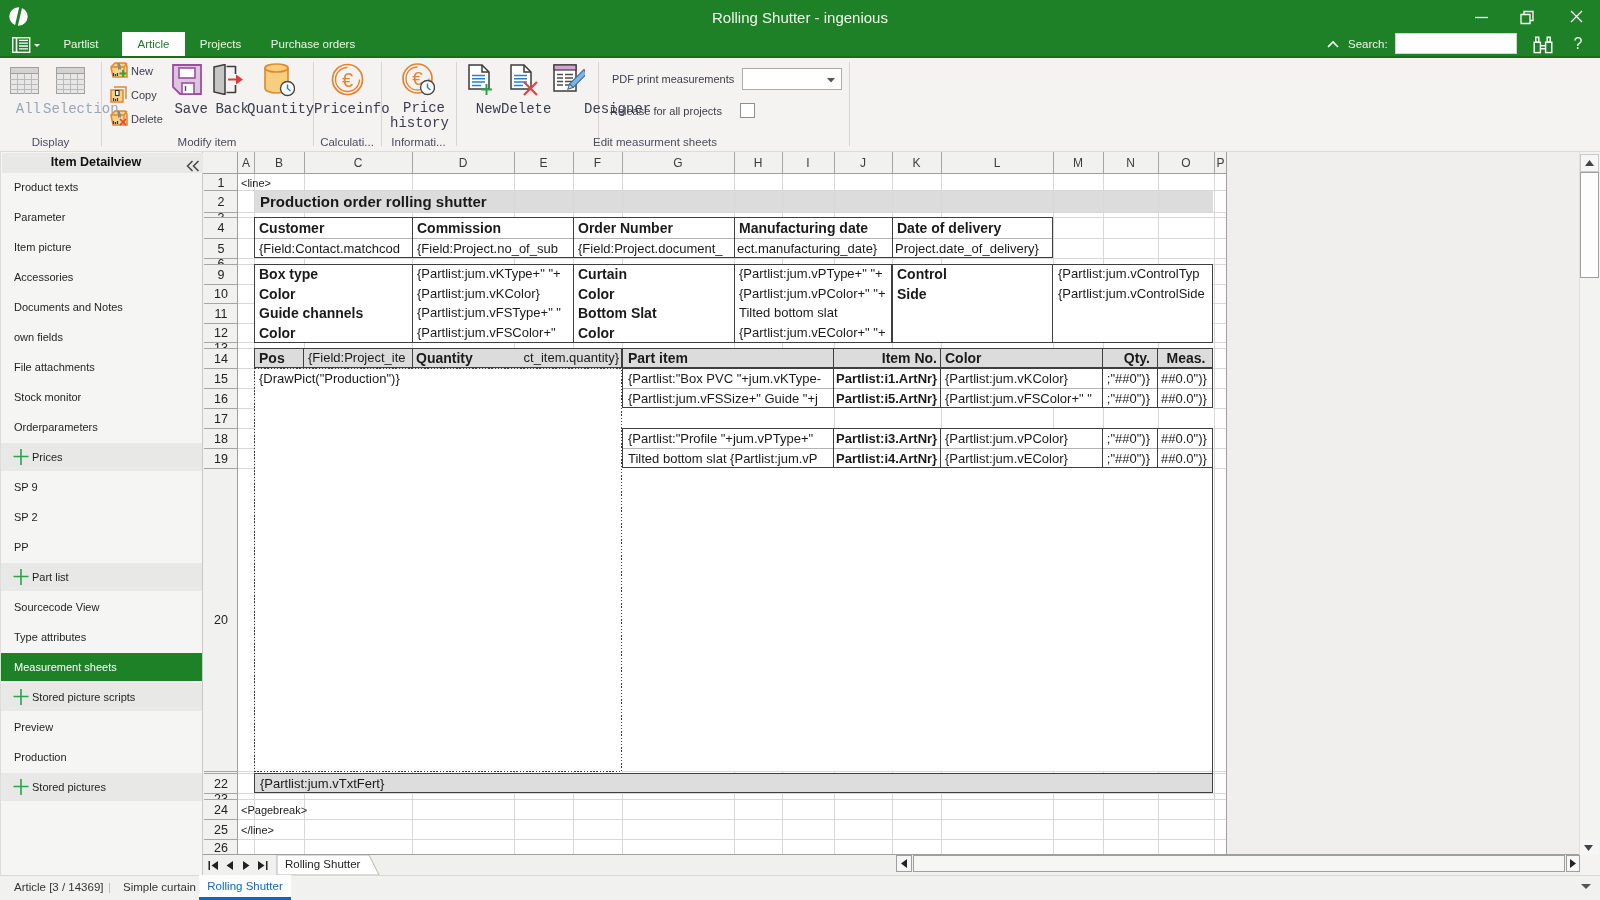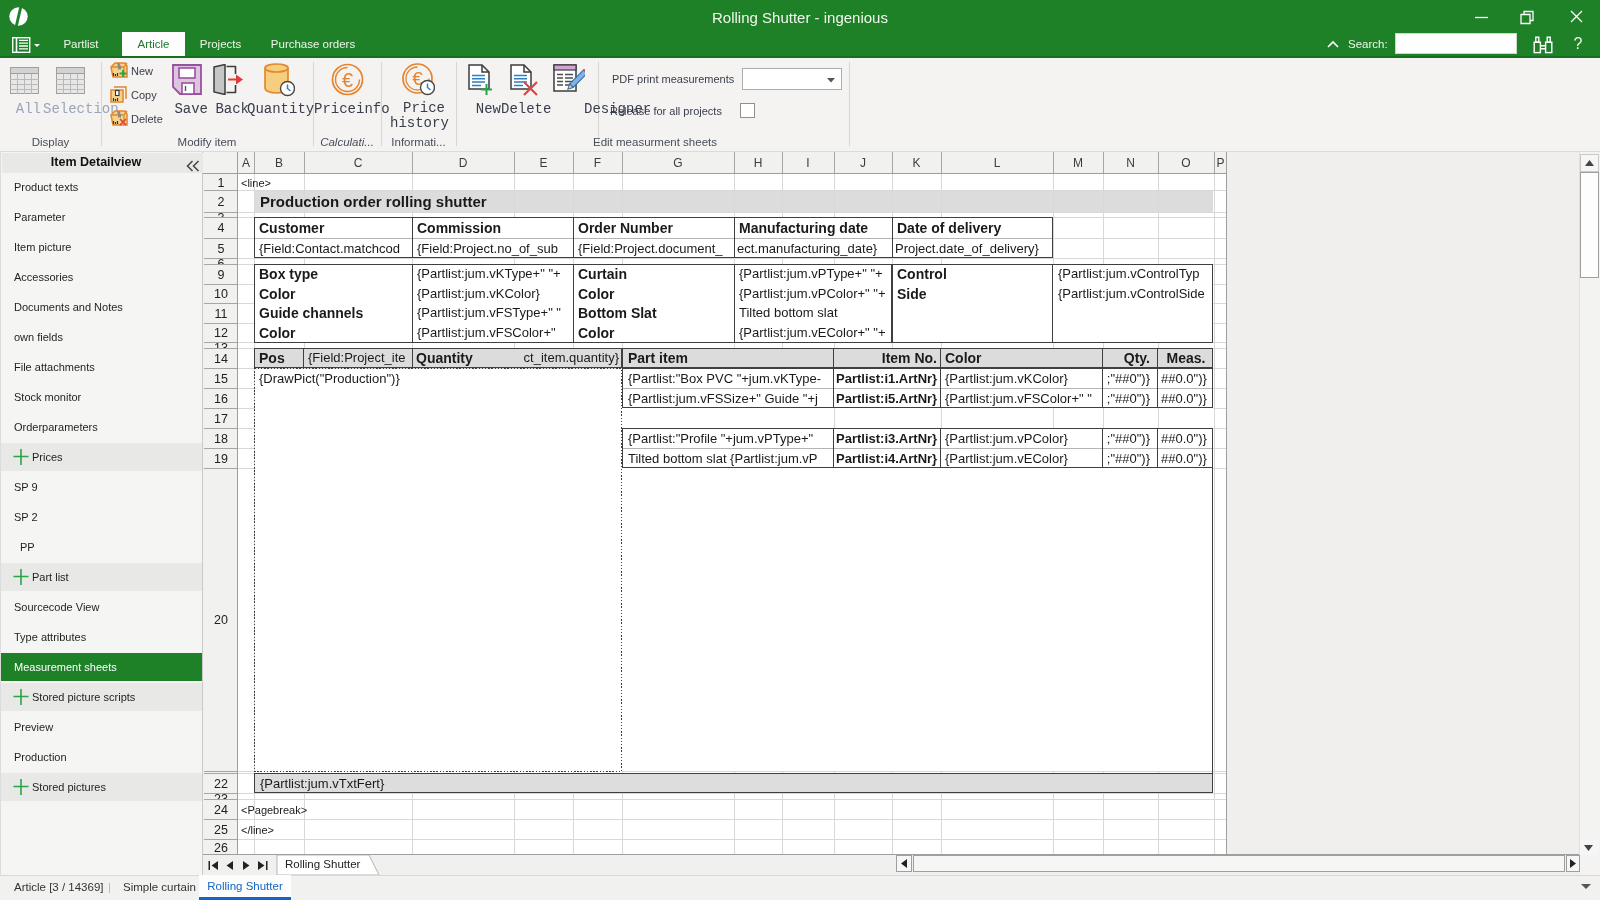--- a/index.html
+++ b/index.html
@@ -144,21 +144,21 @@
 <div class="blabel" style="left:208px;width:41px;">Back</div>
 <div class="blabel" style="left:247px;width:64px;">Quantity</div>
 <div class="rlabel" style="left:101px;width:212px;">Modify item</div>
 
 <svg class="abs" style="left:331px;top:63px" width="33" height="33" viewBox="0 0 33 33">
   <circle cx="16.5" cy="16.5" r="15" fill="none" stroke="#e5832e" stroke-width="1.7"></circle>
   <path d="M16.5 4.5 A12 12 0 1 0 28.5 16.5" fill="none" stroke="#e5832e" stroke-width="1.4"></path>
   <text x="16.5" y="23.5" font-size="20" fill="#e5832e" text-anchor="middle" font-family="Liberation Sans">€</text>
 </svg>
 <div class="blabel" style="left:314px;width:66px;">Priceinfo</div>
-<div class="rlabel" style="left:313px;width:68px;font-style:italic;">Calculati...</div>
+<div class="rlabel" style="left:313px;width:68px;">Calculati...</div>
 
 <svg class="abs" style="left:402px;top:63px" width="33" height="33" viewBox="0 0 33 33">
   <circle cx="15.5" cy="15.5" r="14.5" fill="none" stroke="#e5832e" stroke-width="1.7"></circle>
   <path d="M15.5 4 A11.5 11.5 0 1 0 27 15.5" fill="none" stroke="#e5832e" stroke-width="1.3"></path>
   <text x="15.5" y="22" font-size="19" fill="#e5832e" text-anchor="middle" font-family="Liberation Sans">€</text>
   <circle cx="25.5" cy="24.5" r="7" fill="#fff" stroke="#474747" stroke-width="1.4"></circle>
   <path d="M25.5 20.5v4l3 2.5" stroke="#2e7fc1" stroke-width="1.5" fill="none"></path>
 </svg>
 <div class="blabel" style="left:390px;top:101px;width:55px;">Price</div>
 <div class="blabel" style="left:390px;top:116px;width:55px;">history</div>
@@ -357,21 +357,21 @@
     <div class="sbitem" style="left:14px;top:206px">File attachments</div>
     <div class="sbitem" style="left:14px;top:236px">Stock monitor</div>
     <div class="sbitem" style="left:14px;top:266px">Orderparameters</div>
     <div class="sbband" style="top:291px"></div>
     <svg class="abs" style="left:13px;top:297px" width="16" height="17" viewBox="0 0 16 17">
       <path d="M0.5 7.5h15 M8 0v16" stroke="#2aa349" stroke-width="1.6"></path>
     </svg>
     <div class="sbitem" style="left:32px;top:296px">Prices</div>
     <div class="sbitem" style="left:14px;top:326px">SP 9</div>
     <div class="sbitem" style="left:14px;top:356px">SP 2</div>
-    <div class="sbitem" style="left:20px;top:386px">PP</div>
+    <div class="sbitem" style="left:14px;top:386px">PP</div>
     <div class="sbband" style="top:411px"></div>
     <svg class="abs" style="left:13px;top:417px" width="16" height="17" viewBox="0 0 16 17">
       <path d="M0.5 7.5h15 M8 0v16" stroke="#2aa349" stroke-width="1.6"></path>
     </svg>
     <div class="sbitem" style="left:32px;top:416px">Part list</div>
     <div class="sbitem" style="left:14px;top:446px">Sourcecode View</div>
     <div class="sbitem" style="left:14px;top:476px">Type attributes</div>
     <div id="sbsel" style="top:501px"></div>
     <div class="sbitem" style="left:14px;top:506px;color:#fff;">Measurement sheets</div>
     <div class="sbband" style="top:531px"></div>

